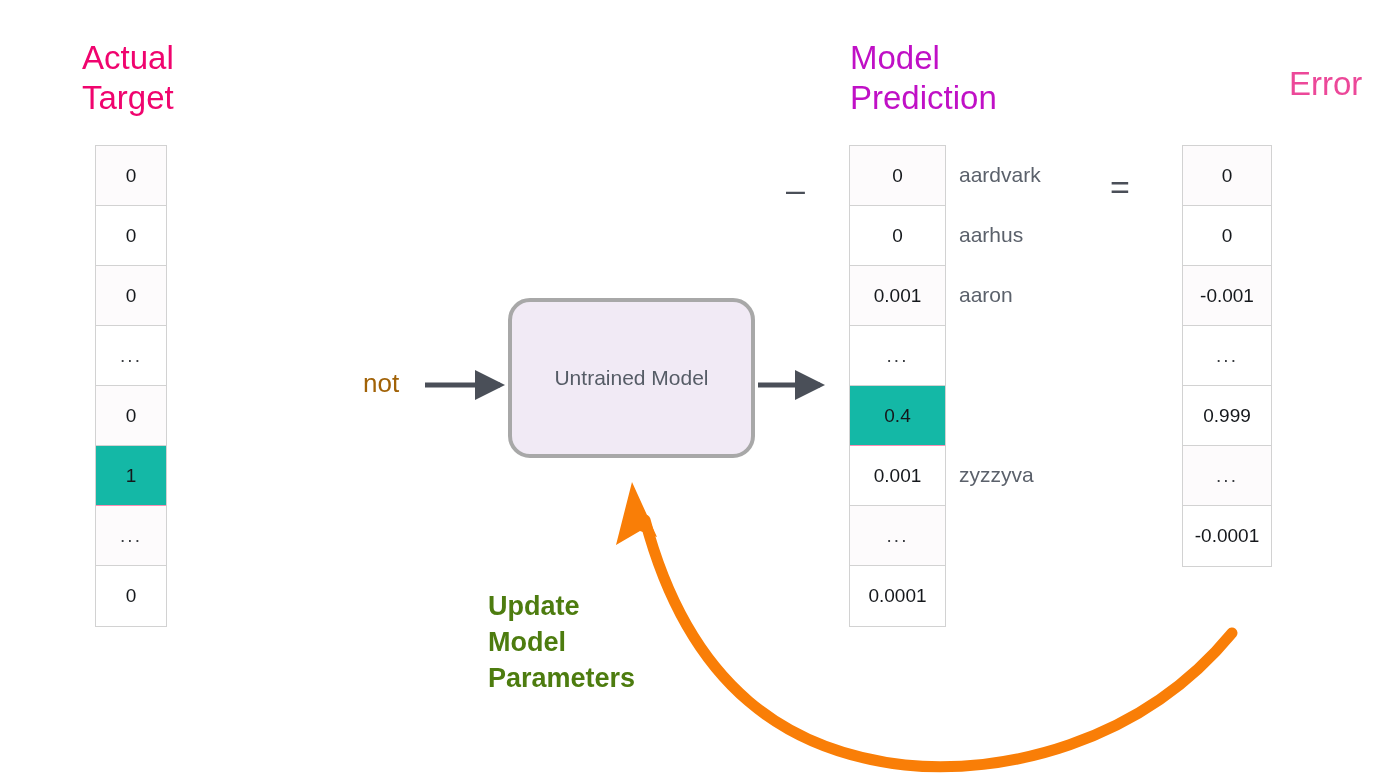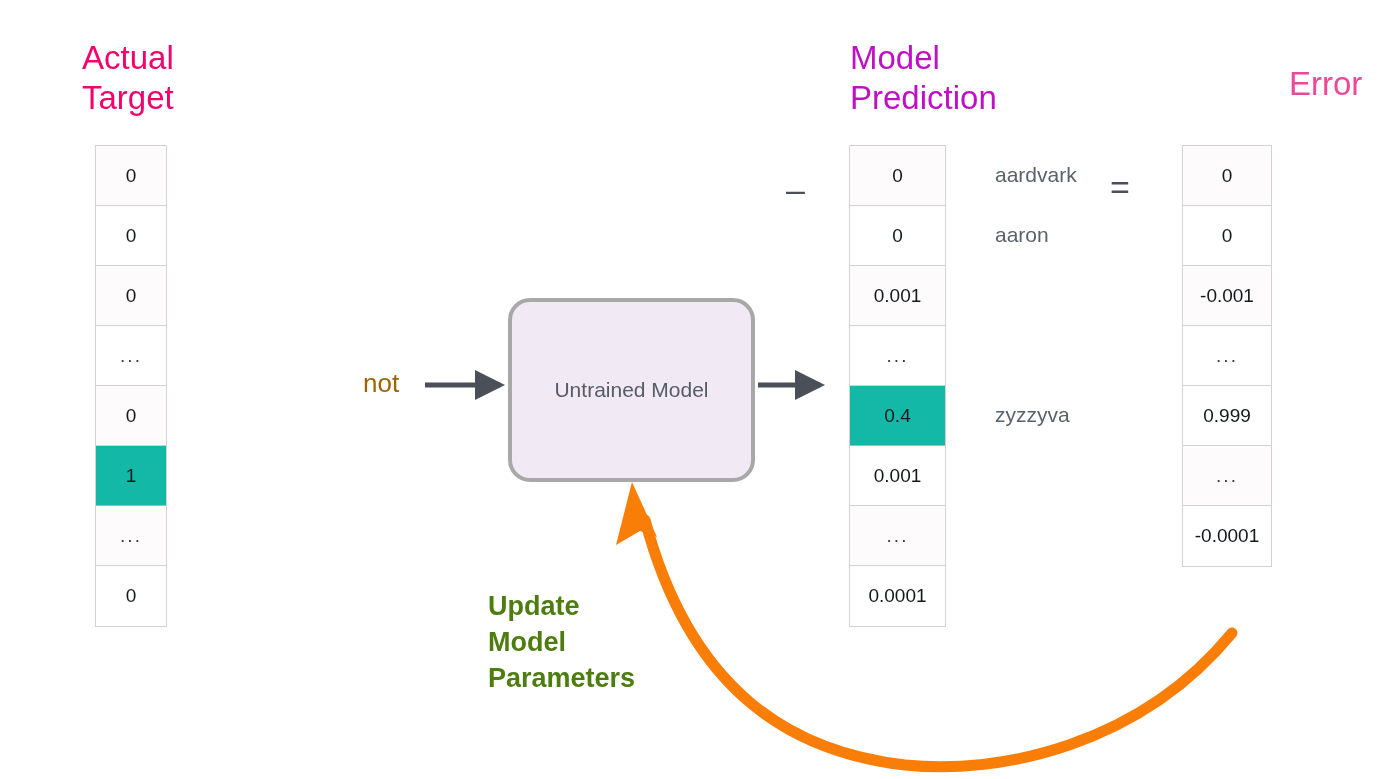--- a/index.html
+++ b/index.html
@@ -70,38 +70,37 @@
   #vector-actual-target { left: 95px; top: 145px; width: 72px; }
   #vector-model-prediction { left: 849px; top: 145px; width: 97px; }
   #vector-error { left: 1182px; top: 145px; width: 90px; }
 
   
   #word-labels {
     position: absolute;
     left: 959px;
     top: 145px;
     width: 200px;
-    margin-left: 36px;
   }
   .word-label {
     height: 60px;
     display: flex;
     align-items: center;
     font-size: 21px;
     color: #5b616b;
     white-space: nowrap;
   }
 
   
   #model-box {
     position: absolute;
     left: 508px;
     top: 298px;
     width: 247px;
-    height: 184px;
+    height: 160px;
     background: #f1eaf5;
     border: 4px solid #a8a8a8;
     border-radius: 22px;
     box-sizing: border-box;
     display: flex;
     align-items: center;
     justify-content: center;
   }
   #model-box-label {
     font-size: 21px;
@@ -191,20 +190,21 @@
       <div class="cell alt">0</div>
       <div class="cell">-0.001</div>
       <div class="cell alt ell">...</div>
       <div class="cell alt">0.999</div>
       <div class="cell ell">...</div>
       <div class="cell alt">-0.0001</div>
     </div>
 
   <div id="word-labels">
       <div class="word-label">aardvark</div>
+      <div class="word-label">aarhus</div>
       <div class="word-label">aaron</div>
       <div class="word-label"></div>
       <div class="word-label"></div>
       <div class="word-label">zyzzyva</div>
     </div>
 
   <div id="model-box">
     <span id="model-box-label">Untrained Model</span>
   </div>
 

